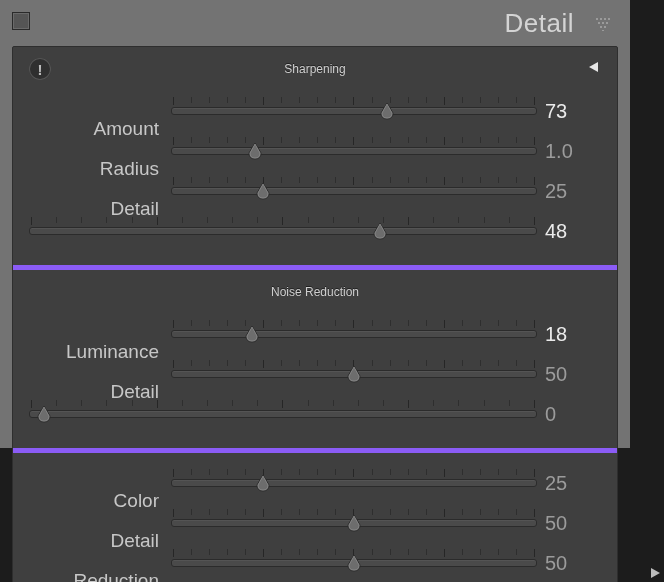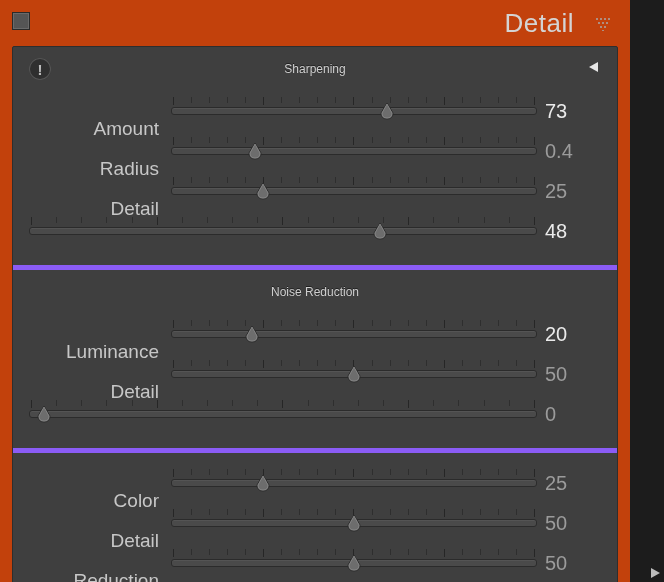--- a/index.html
+++ b/index.html
@@ -10,22 +10,22 @@
     background: #1c1c1c;
     font-family: "Helvetica Neue", Helvetica, Arial, sans-serif;
     overflow: hidden;
     -webkit-font-smoothing: antialiased;
     user-select: none;
   }
 
   .panel {
     position: relative;
     width: 630px;
-    height: 582px;
-    background: #c2410c;
+    height: 448px;
+    background: #737373;
     color: #c9c9c9;
   }
 
   
   .header {
     height: 46px;
     display: flex;
     align-items: center;
     padding: 0 14px 0 12px;
   }
@@ -275,21 +275,21 @@
                 <span class="major"></span>
               </div>
               <div class="track"></div>
               <div class="thumb" style="left:23.0%">
                 <svg width="20" height="20" viewBox="0 0 20 20">
                   <path d="M10 2 L16 12 Q16 18 10 18 Q4 18 4 12 Z" fill="#6d6d6d" stroke="#2a2a2a" stroke-width="1"></path>
                   <path d="M10 3 L15 12 Q15 17 10 17 Q5 17 5 12 Z" fill="none" stroke="#8a8a8a" stroke-width="0.8"></path>
                 </svg>
               </div>
             </div>
-            <div class="row-value dim">0.4</div>
+            <div class="row-value dim">1.0</div>
           </div>
           <div class="row">
             <div class="row-label">Detail</div>
             <div class="row-slider">
               <div class="ticks">
                 <span class="major"></span>
                 <span></span>
                 <span></span>
                 <span></span>
                 <span></span>
@@ -390,21 +390,21 @@
                 <span class="major"></span>
               </div>
               <div class="track"></div>
               <div class="thumb" style="left:22.0%">
                 <svg width="20" height="20" viewBox="0 0 20 20">
                   <path d="M10 2 L16 12 Q16 18 10 18 Q4 18 4 12 Z" fill="#6d6d6d" stroke="#2a2a2a" stroke-width="1"></path>
                   <path d="M10 3 L15 12 Q15 17 10 17 Q5 17 5 12 Z" fill="none" stroke="#8a8a8a" stroke-width="0.8"></path>
                 </svg>
               </div>
             </div>
-            <div class="row-value">20</div>
+            <div class="row-value">18</div>
           </div>
           <div class="row">
             <div class="row-label">Detail</div>
             <div class="row-slider">
               <div class="ticks">
                 <span class="major"></span>
                 <span></span>
                 <span></span>
                 <span></span>
                 <span></span>

